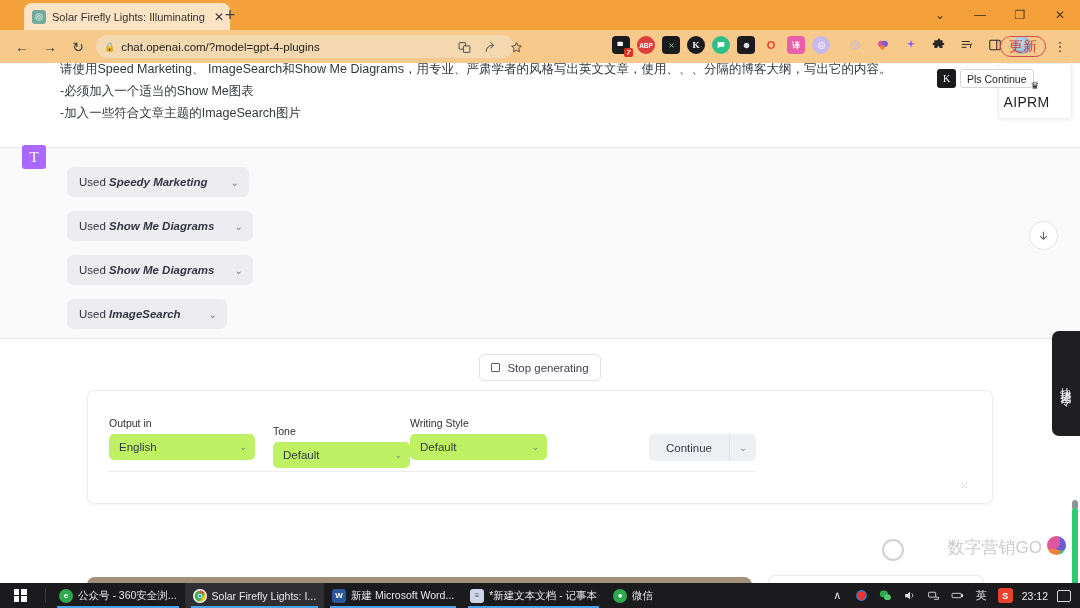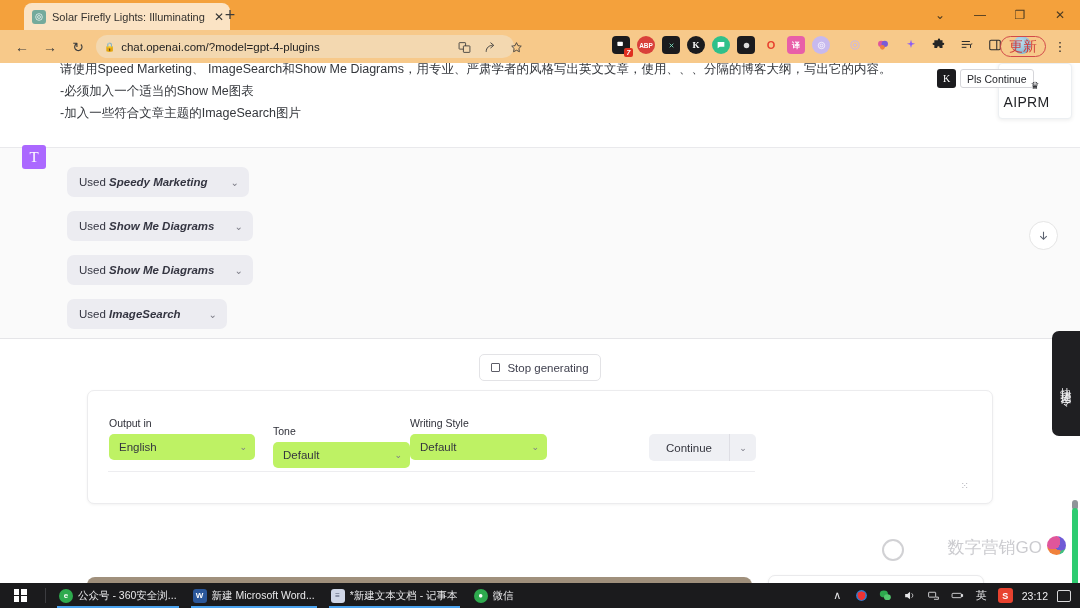--- a/index.html
+++ b/index.html
@@ -498,20 +498,33 @@
       </span>
   </div>
   <span class="tsep"></span>
 
   <div class="task-item">
     <span class="ti-icon" style="background:#2eaa4e;border-radius:50%">e</span>
     <span class="ti-label">公众号 - 360安全浏...</span>
     <span class="ti-underline" style="background:#4aa3f0"></span>
   </div>
 
+  <div class="task-item active">
+    <span class="ti-icon" style="background:#fff;border-radius:50%;color:#4285f4">
+      <svg width="12" height="12" viewBox="0 0 24 24">
+          <circle cx="12" cy="12" r="11" fill="#4caf50"></circle>
+          <path d="M12 1a11 11 0 0 1 9.5 5.5H12z" fill="#f44336"></path>
+          <path d="M21.5 6.5A11 11 0 0 1 12 23l5-8.5z" fill="#ffc107"></path>
+          <circle cx="12" cy="12" r="4.6" fill="#fff"></circle>
+          <circle cx="12" cy="12" r="3.2" fill="#2196f3"></circle>
+        </svg>
+    </span>
+    <span class="ti-label">Solar Firefly Lights: I...</span>
+    <span class="ti-underline"></span>
+  </div>
 
   <div class="task-item">
     <span class="ti-icon" style="background:#2b579a">W</span>
     <span class="ti-label">新建 Microsoft Word...</span>
     <span class="ti-underline" style="background:#4aa3f0"></span>
   </div>
 
   <div class="task-item">
     <span class="ti-icon" style="background:#cfd6e6;color:#49506a">≡</span>
     <span class="ti-label">*新建文本文档 - 记事本</span>

